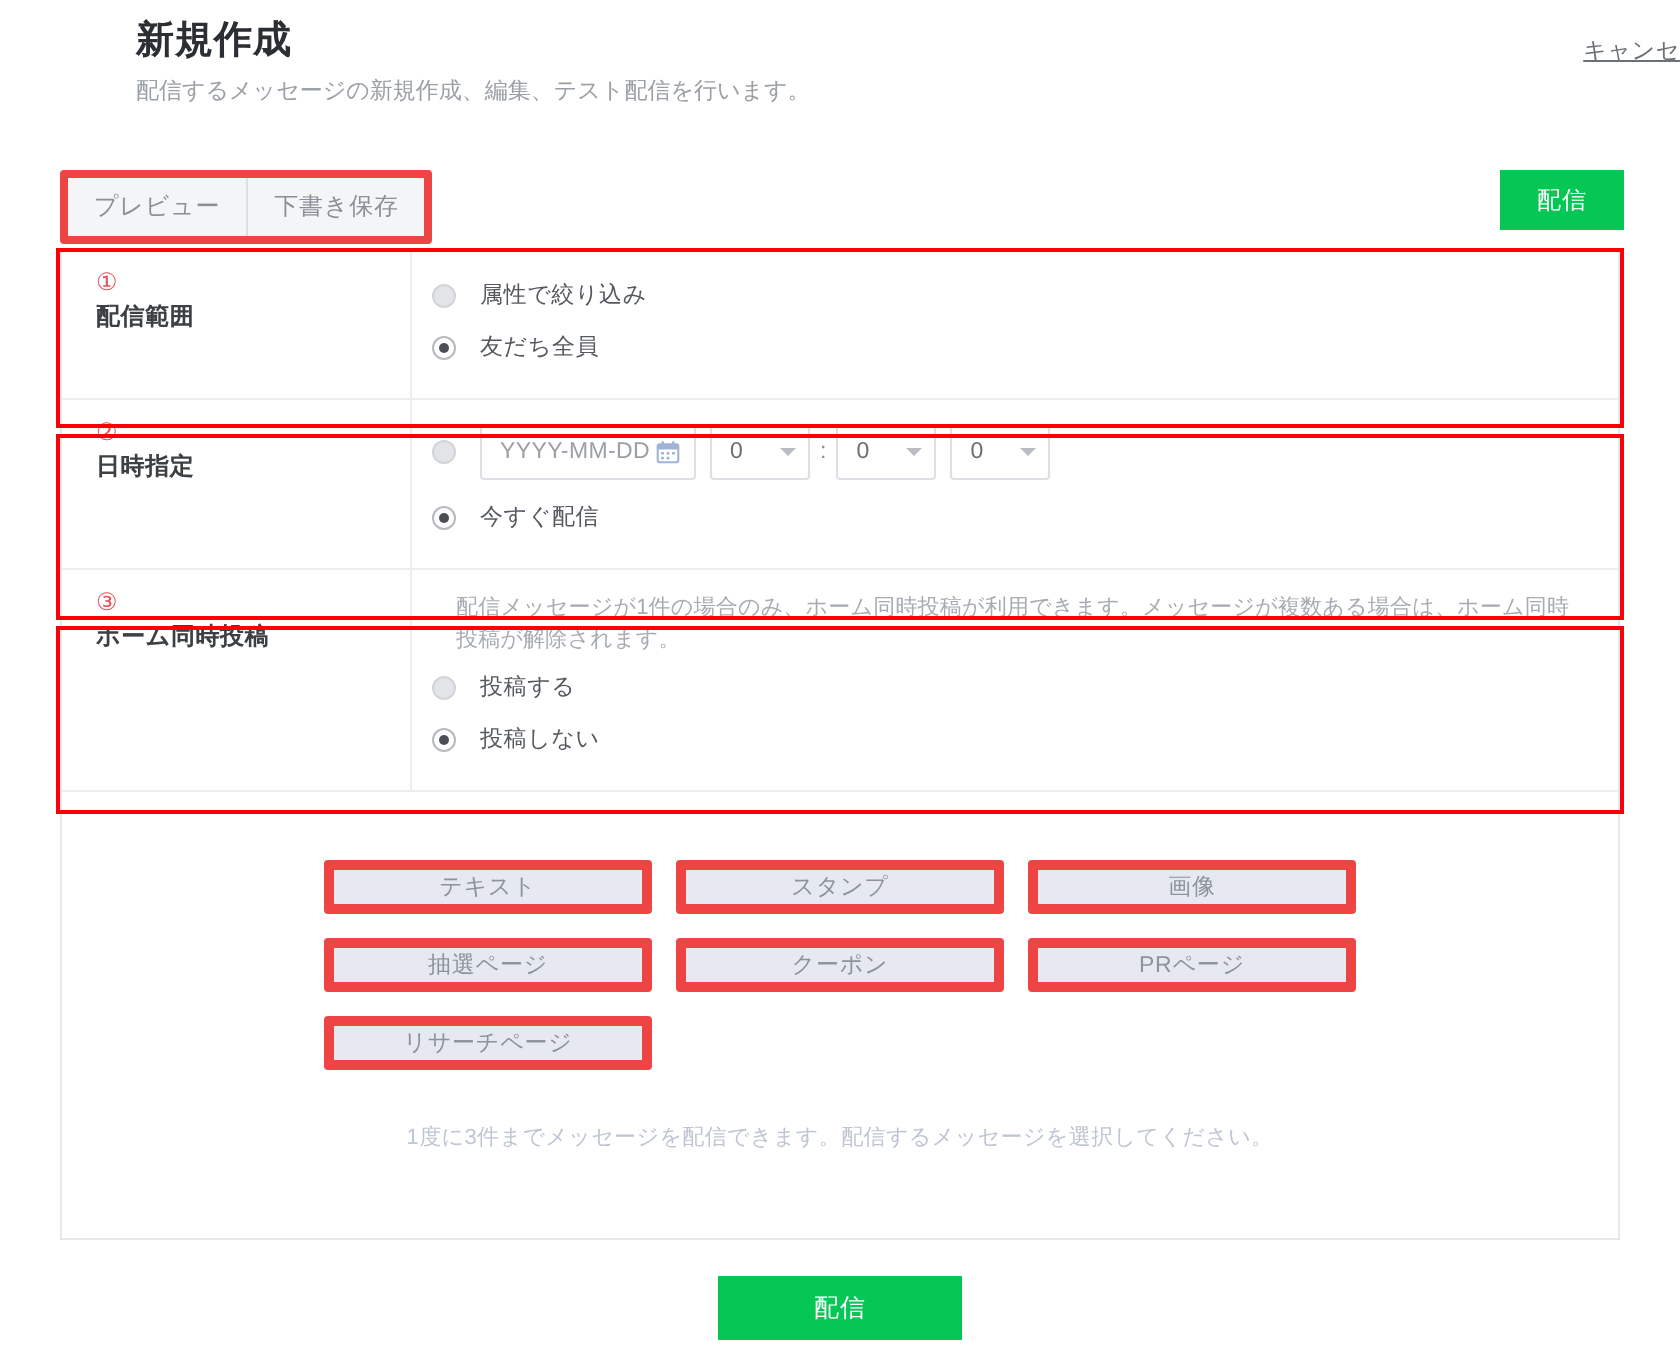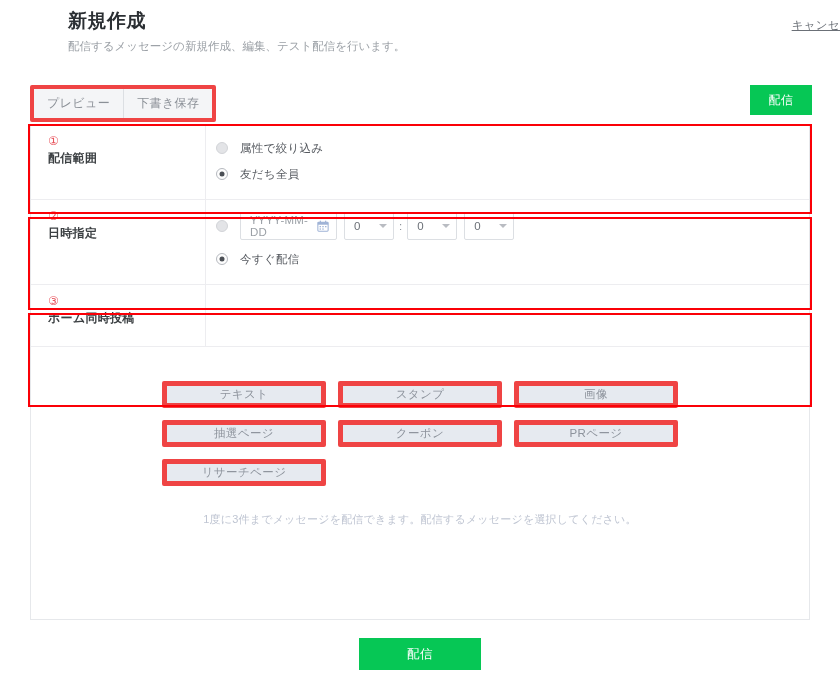--- a/index.html
+++ b/index.html
@@ -178,21 +178,21 @@
 
   
   .datetime-line {
     display: flex;
     align-items: center;
     height: 30px;
     margin-bottom: 6px;
   }
   .date-input {
     margin-left: 12px;
-    width: 97px;
+    width: 108px;
     height: 28px;
     border: 1px solid #dcdfe3;
     border-radius: 2px;
     background: #ffffff;
     display: flex;
     align-items: center;
     justify-content: space-between;
     padding: 0 7px 0 9px;
     cursor: text;
   }
@@ -376,20 +376,31 @@
         <span class="radio-text">今すぐ配信</span>
       </div>
     </div>
   </div>
 
   <div class="form-row">
     <div class="row-label">
       <span class="row-marker">③</span>
       <span class="row-title">ホーム同時投稿</span>
     </div>
+    <div class="row-body">
+      <p class="help-text">配信メッセージが1件の場合のみ、ホーム同時投稿が利用できます。メッセージが複数ある場合は、ホーム同時投稿が解除されます。</p>
+      <div class="radio-line">
+        <span class="radio"></span>
+        <span class="radio-text">投稿する</span>
+      </div>
+      <div class="radio-line">
+        <span class="radio checked"></span>
+        <span class="radio-text">投稿しない</span>
+      </div>
+    </div>
   </div>
 
   <div class="types-area">
     <div class="types-grid">
       <button class="type-btn">テキスト</button>
       <button class="type-btn">スタンプ</button>
       <button class="type-btn">画像</button>
       <button class="type-btn">抽選ページ</button>
       <button class="type-btn">クーポン</button>
       <button class="type-btn">PRページ</button>

